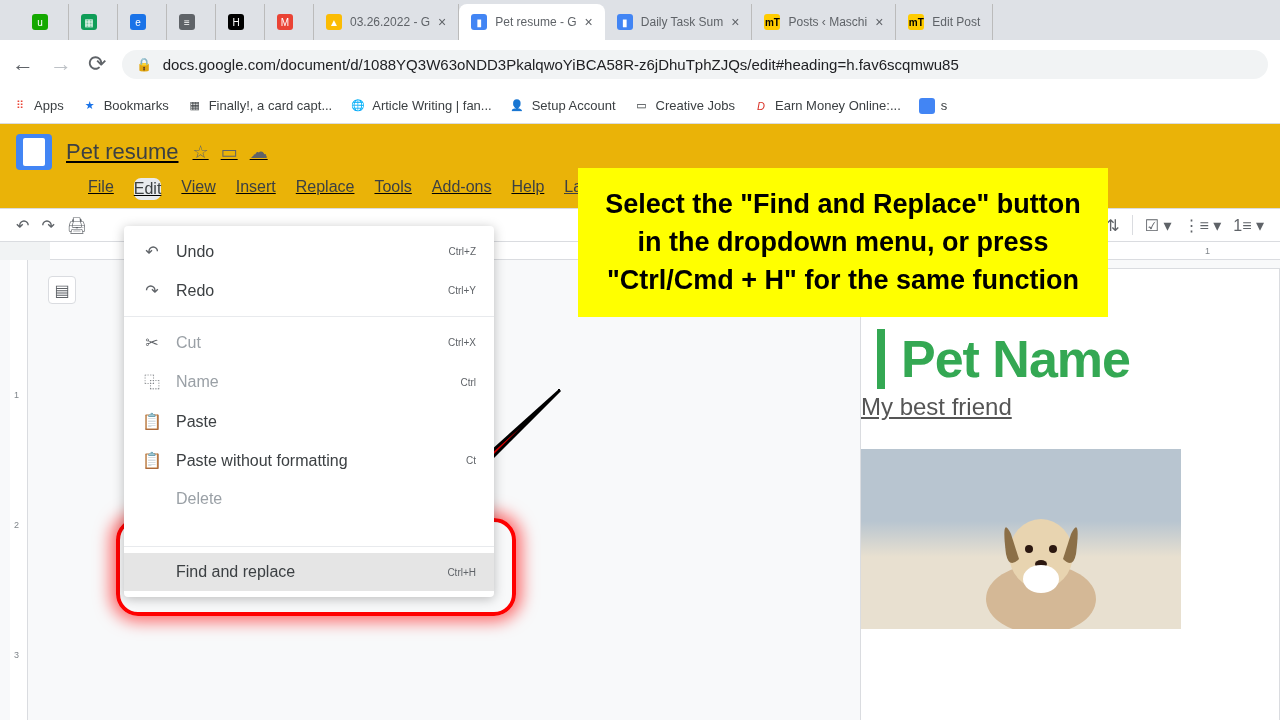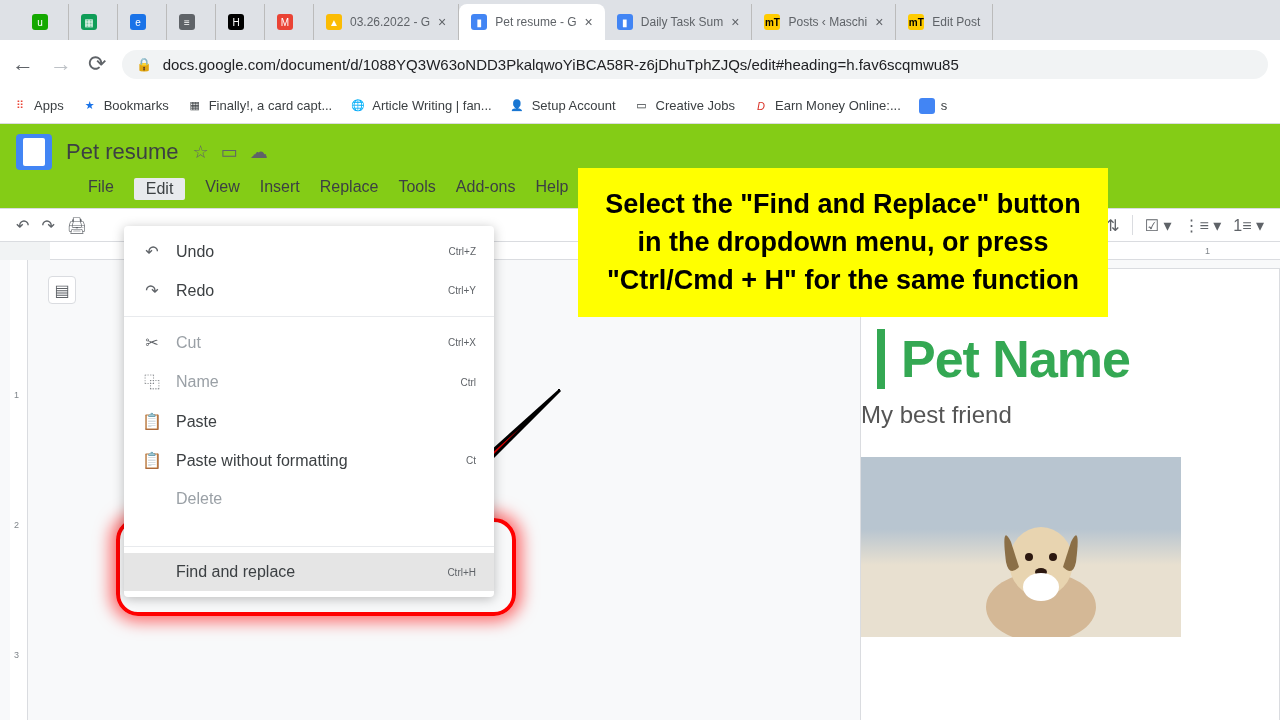--- a/index.html
+++ b/index.html
@@ -13,41 +13,41 @@
 
 .addr-bar { display: flex; align-items: center; height: 48px; background: #fff; padding: 0 12px; gap: 16px; }
 .nav-btn { color: #5f6368; font-size: 22px; cursor: pointer; }
 .url-box { flex: 1; display: flex; align-items: center; gap: 10px; padding: 6px 14px; background: #f1f3f4; border-radius: 20px; font-size: 15px; color: #202124; }
 .lock { font-size: 13px; }
 
 .bookmarks-bar { display: flex; align-items: center; height: 36px; background: #fff; padding: 0 12px; gap: 18px; border-bottom: 1px solid #dadce0; font-size: 13px; color: #3c4043; }
 .bm-item { display: flex; align-items: center; gap: 6px; white-space: nowrap; }
 .bm-icon { width: 16px; height: 16px; border-radius: 3px; display: flex; align-items: center; justify-content: center; font-size: 11px; }
 
-.docs-header { background: #84cc16; padding: 10px 16px 0 16px; }
+.docs-header { background: #eab308; padding: 10px 16px 0 16px; text-decoration: underline; }
 .doc-title-row { display: flex; align-items: center; gap: 14px; }
 .docs-logo { width: 36px; height: 36px; background: #4285f4; border-radius: 4px; display: flex; align-items: center; justify-content: center; }
 .docs-logo-inner { width: 22px; height: 28px; background: #fff; border-radius: 2px; position: relative; }
 .doc-title { font-size: 22px; color: #3c4043; }
 .title-icons { display: flex; gap: 12px; color: #5f6368; font-size: 18px; }
 .menubar { display: flex; gap: 20px; padding: 8px 0 8px 72px; font-size: 16px; color: #3c4043; }
-.menubar span.active { background: #e8eaed; padding: 2px 12px; border-radius: 2px; }
+.menubar span.active { background: #e8eaed; padding: 2px 0; border-radius: 7px; }
 
 .toolbar { display: flex; align-items: center; padding: 6px 16px; background: #fff; border-top: 1px solid #dadce0; border-bottom: 1px solid #dadce0; gap: 12px; color: #5f6368; font-size: 16px; }
 .tb-sep { width: 1px; height: 20px; background: #dadce0; }
 
 .ruler { height: 18px; background: #fff; border-bottom: 1px solid #dadce0; margin-left: 50px; position: relative; }
 .ruler-mark { position: absolute; top: 4px; font-size: 9px; color: #80868b; }
 
 .canvas { position: relative; background: #f8f9fa; height: 540px; }
 .outline-btn { position: absolute; left: 48px; top: 16px; width: 28px; height: 28px; border: 1px solid #dadce0; border-radius: 4px; display: flex; align-items: center; justify-content: center; color: #5f6368; background: #fff; }
 .page { position: absolute; right: 0; top: 8px; width: 420px; height: 520px; background: #fff; border: 1px solid #dadce0; padding: 60px 0 0 0; }
 .pet-name { border-left: 8px solid #34a853; padding-left: 16px; margin-left: 16px; }
 .pet-name h1 { font-size: 52px; font-weight: 800; color: #34a853; letter-spacing: -1px; }
-.pet-sub { font-size: 24px; color: #555; margin-top: 12px; margin-left: 0; padding-left: 0; }
+.pet-sub { font-size: 24px; color: #555; margin-top: 4px; margin-left: 0; padding-left: 0; text-decoration: underline; }
 .pet-img { margin-top: 28px; margin-left: 0; width: 320px; height: 180px; background: linear-gradient(180deg, #b8c5d0 40%, #e8e0d0 60%); position: relative; overflow: hidden; }
 .dog { position: absolute; bottom: 0; left: 90px; width: 180px; height: 130px; }
 
 .edit-menu { position: absolute; left: 124px; top: 226px; width: 370px; background: #fff; box-shadow: 0 2px 12px rgba(0,0,0,0.25); border-radius: 4px; z-index: 100; padding: 6px 0; }
 .menu-item { display: flex; align-items: center; padding: 10px 18px; font-size: 16px; color: #3c4043; gap: 14px; }
 .menu-item.disabled { color: #9aa0a6; }
 .mi-icon { width: 20px; text-align: center; color: #5f6368; }
 .mi-shortcut { margin-left: auto; color: #5f6368; font-size: 10px; }
 .menu-sep { height: 1px; background: #e8eaed; margin: 6px 0; }
 

